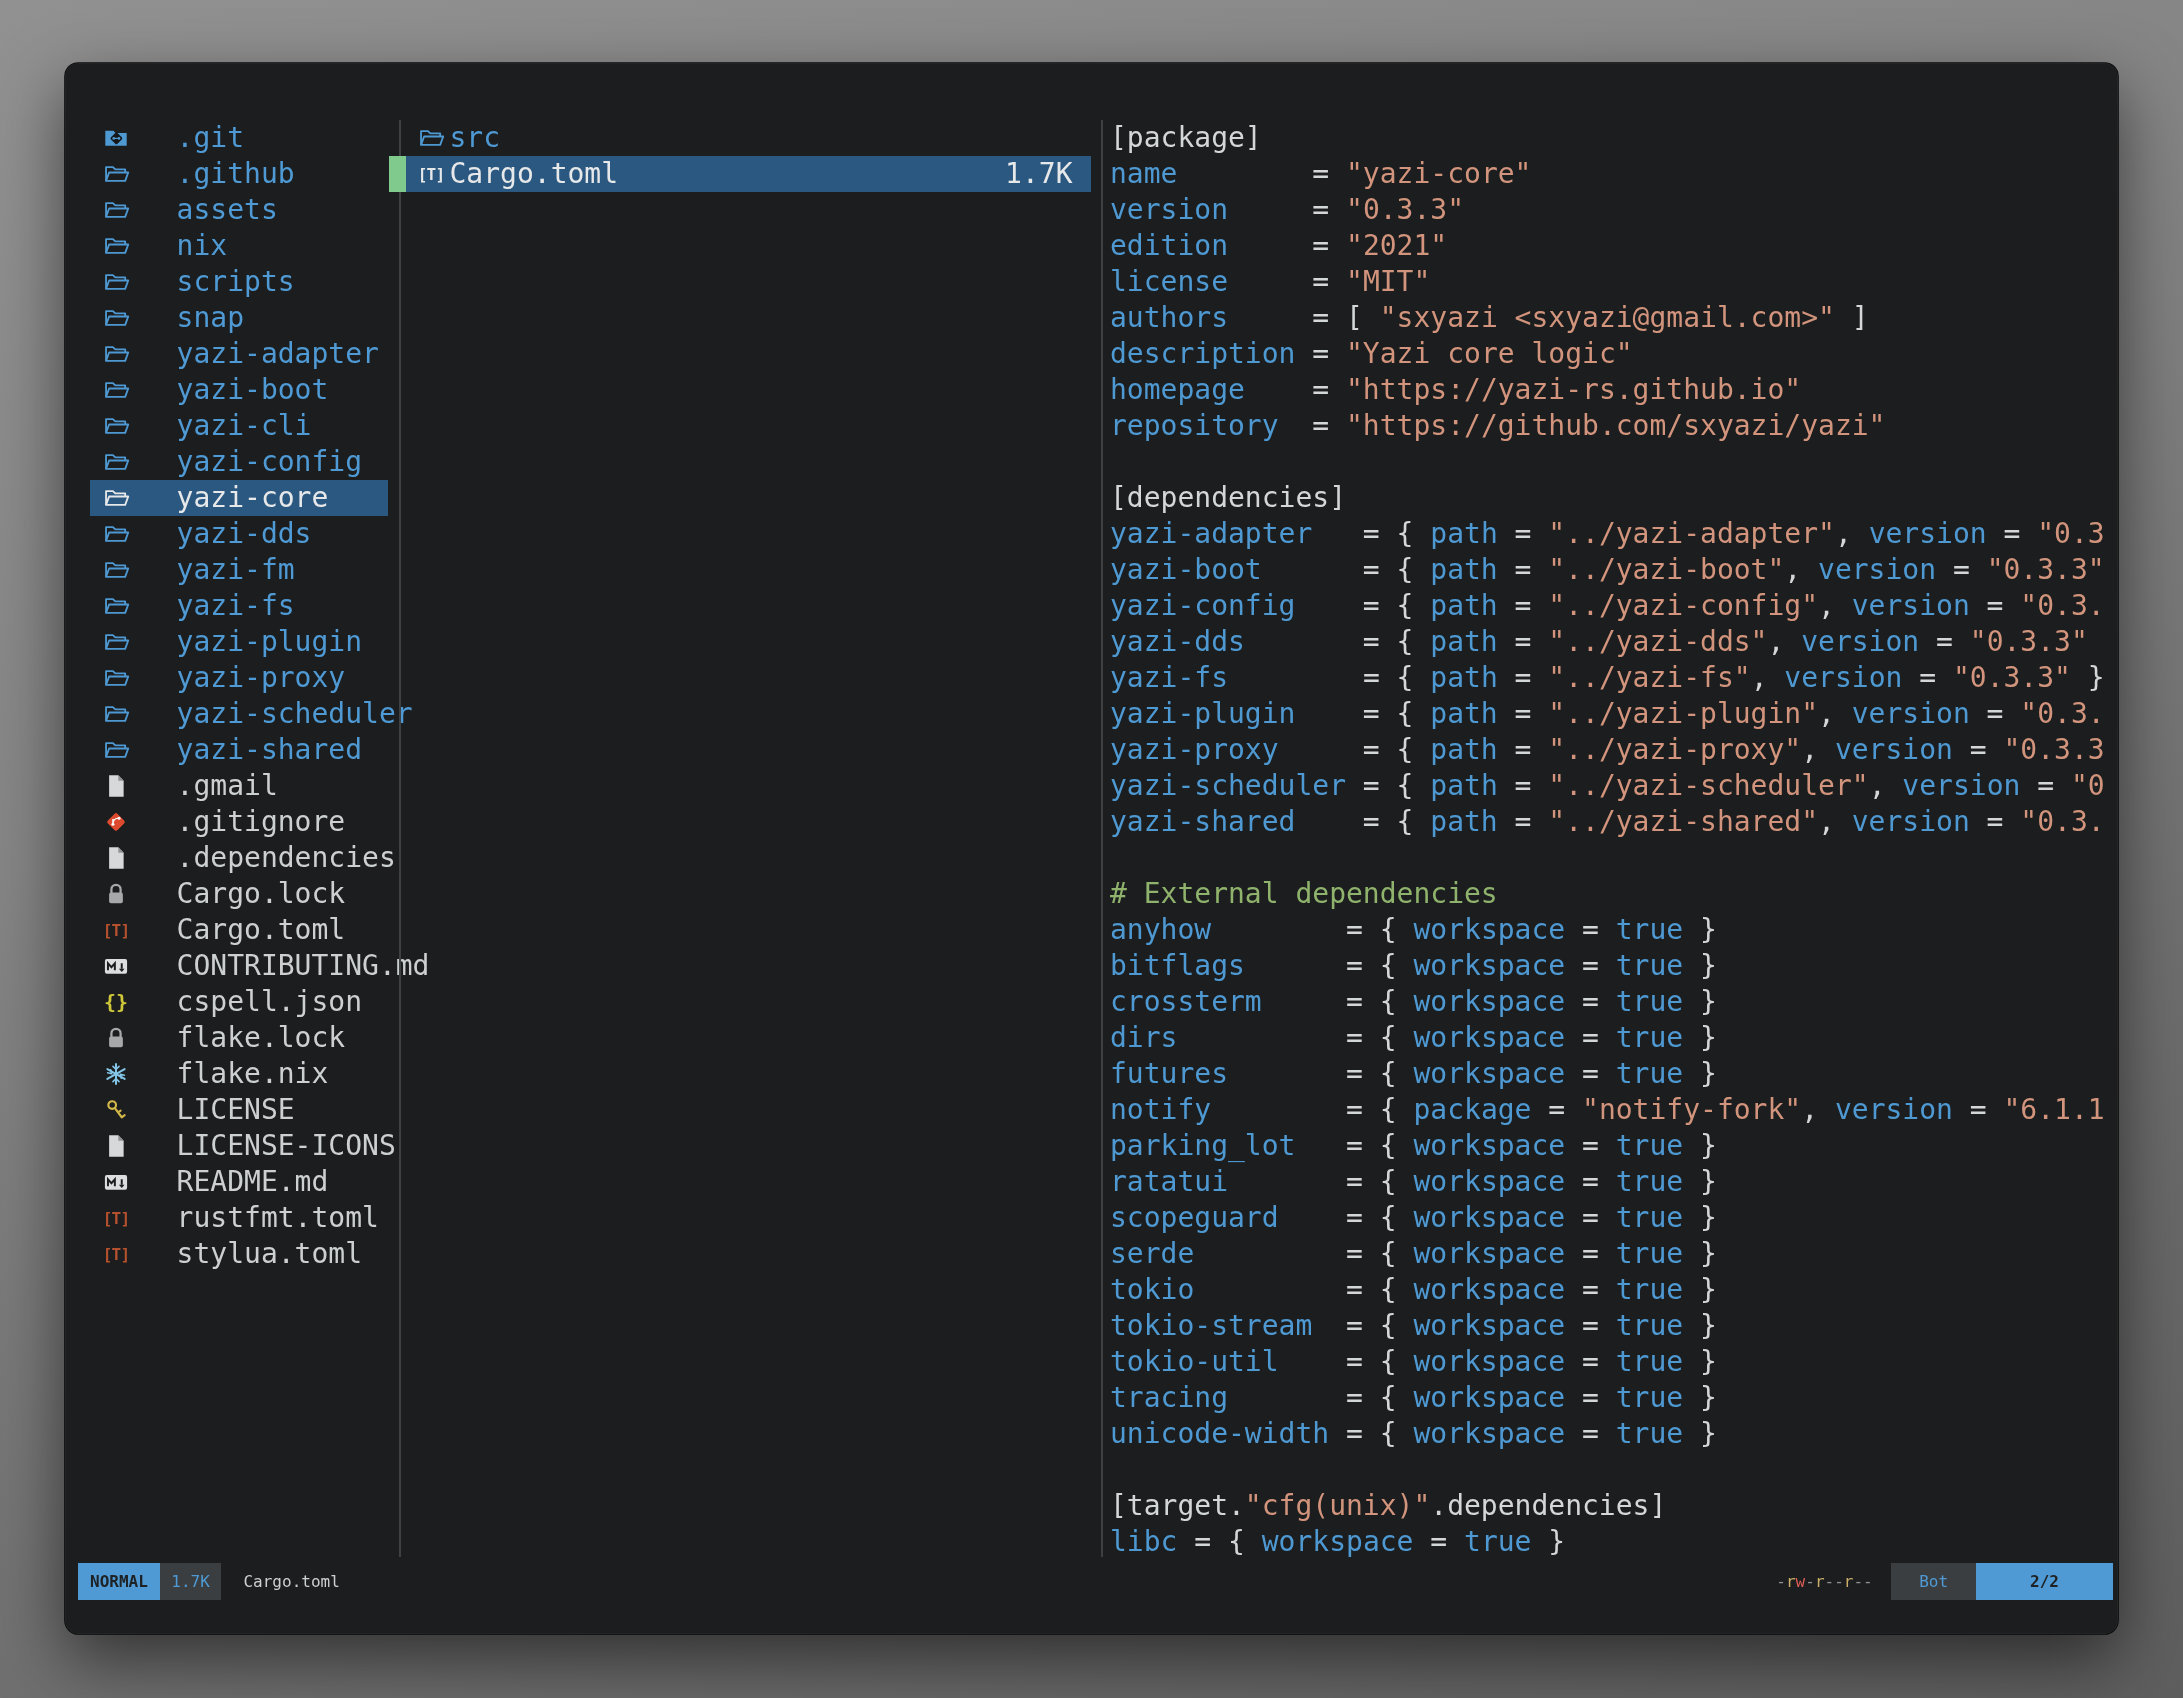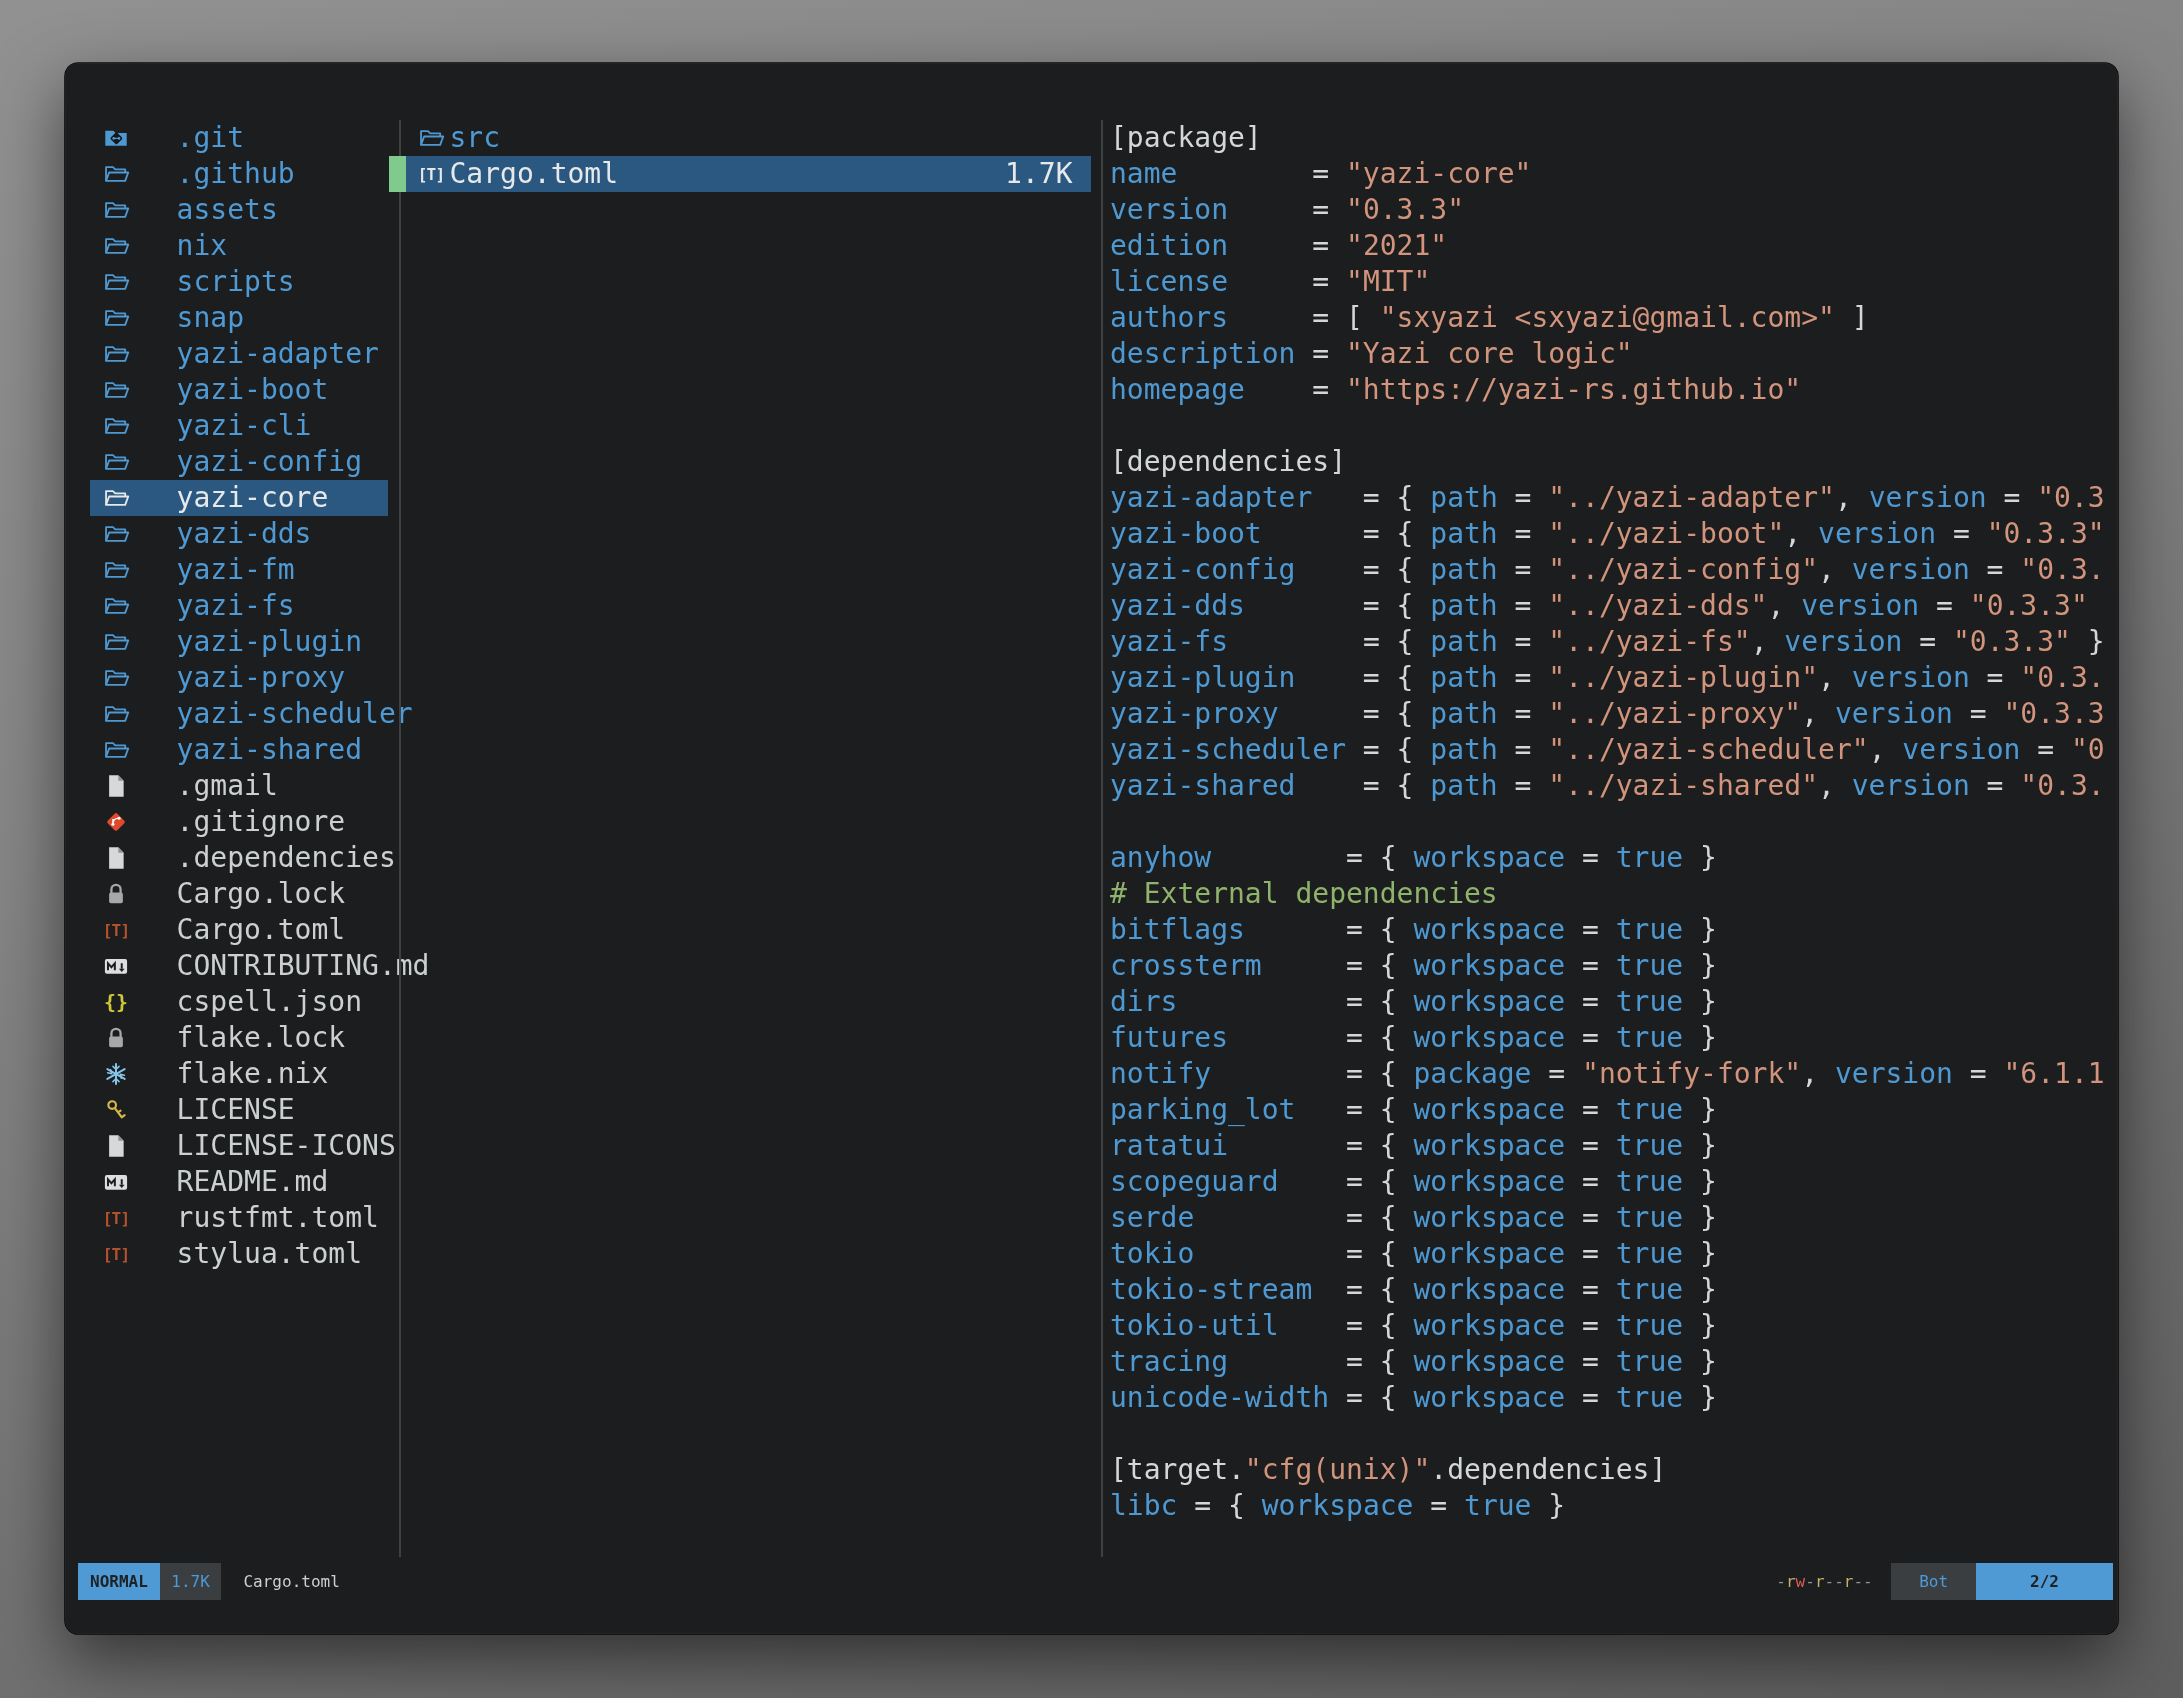--- a/index.html
+++ b/index.html
@@ -370,34 +370,35 @@
     <div class="sep sep2"></div>
     <div class="pane pane-right">
         <div class="pline"><span class="tk-h">[package]</span></div>
         <div class="pline"><span class="tk-k">name</span><span class="tk-p">        = </span><span class="tk-s">"yazi-core"</span></div>
         <div class="pline"><span class="tk-k">version</span><span class="tk-p">     = </span><span class="tk-s">"0.3.3"</span></div>
         <div class="pline"><span class="tk-k">edition</span><span class="tk-p">     = </span><span class="tk-s">"2021"</span></div>
         <div class="pline"><span class="tk-k">license</span><span class="tk-p">     = </span><span class="tk-s">"MIT"</span></div>
         <div class="pline"><span class="tk-k">authors</span><span class="tk-p">     = [ </span><span class="tk-s">"sxyazi &lt;sxyazi@gmail.com&gt;"</span><span class="tk-p"> ]</span></div>
         <div class="pline"><span class="tk-k">description</span><span class="tk-p"> = </span><span class="tk-s">"Yazi core logic"</span></div>
         <div class="pline"><span class="tk-k">homepage</span><span class="tk-p">    = </span><span class="tk-s">"https://yazi-rs.github.io"</span></div>
+        <div class="pline"><span class="tk-k">repository</span><span class="tk-p">  = </span><span class="tk-s">"https://github.com/sxyazi/yazi"</span></div>
         <div class="pline"></div>
         <div class="pline"><span class="tk-h">[dependencies]</span></div>
         <div class="pline"><span class="tk-k">yazi-adapter</span><span class="tk-p">   = { </span><span class="tk-k">path</span><span class="tk-p"> = </span><span class="tk-s">"../yazi-adapter"</span><span class="tk-p">, </span><span class="tk-k">version</span><span class="tk-p"> = </span><span class="tk-s">"0.3</span></div>
         <div class="pline"><span class="tk-k">yazi-boot</span><span class="tk-p">      = { </span><span class="tk-k">path</span><span class="tk-p"> = </span><span class="tk-s">"../yazi-boot"</span><span class="tk-p">, </span><span class="tk-k">version</span><span class="tk-p"> = </span><span class="tk-s">"0.3.3"</span></div>
         <div class="pline"><span class="tk-k">yazi-config</span><span class="tk-p">    = { </span><span class="tk-k">path</span><span class="tk-p"> = </span><span class="tk-s">"../yazi-config"</span><span class="tk-p">, </span><span class="tk-k">version</span><span class="tk-p"> = </span><span class="tk-s">"0.3.</span></div>
         <div class="pline"><span class="tk-k">yazi-dds</span><span class="tk-p">       = { </span><span class="tk-k">path</span><span class="tk-p"> = </span><span class="tk-s">"../yazi-dds"</span><span class="tk-p">, </span><span class="tk-k">version</span><span class="tk-p"> = </span><span class="tk-s">"0.3.3"</span></div>
         <div class="pline"><span class="tk-k">yazi-fs</span><span class="tk-p">        = { </span><span class="tk-k">path</span><span class="tk-p"> = </span><span class="tk-s">"../yazi-fs"</span><span class="tk-p">, </span><span class="tk-k">version</span><span class="tk-p"> = </span><span class="tk-s">"0.3.3"</span><span class="tk-p"> }</span></div>
         <div class="pline"><span class="tk-k">yazi-plugin</span><span class="tk-p">    = { </span><span class="tk-k">path</span><span class="tk-p"> = </span><span class="tk-s">"../yazi-plugin"</span><span class="tk-p">, </span><span class="tk-k">version</span><span class="tk-p"> = </span><span class="tk-s">"0.3.</span></div>
         <div class="pline"><span class="tk-k">yazi-proxy</span><span class="tk-p">     = { </span><span class="tk-k">path</span><span class="tk-p"> = </span><span class="tk-s">"../yazi-proxy"</span><span class="tk-p">, </span><span class="tk-k">version</span><span class="tk-p"> = </span><span class="tk-s">"0.3.3</span></div>
         <div class="pline"><span class="tk-k">yazi-scheduler</span><span class="tk-p"> = { </span><span class="tk-k">path</span><span class="tk-p"> = </span><span class="tk-s">"../yazi-scheduler"</span><span class="tk-p">, </span><span class="tk-k">version</span><span class="tk-p"> = </span><span class="tk-s">"0</span></div>
         <div class="pline"><span class="tk-k">yazi-shared</span><span class="tk-p">    = { </span><span class="tk-k">path</span><span class="tk-p"> = </span><span class="tk-s">"../yazi-shared"</span><span class="tk-p">, </span><span class="tk-k">version</span><span class="tk-p"> = </span><span class="tk-s">"0.3.</span></div>
         <div class="pline"></div>
+        <div class="pline"><span class="tk-c"># External dependencies</span></div>
         <div class="pline"><span class="tk-k">anyhow</span><span class="tk-p">        = { </span><span class="tk-k">workspace</span><span class="tk-p"> = </span><span class="tk-b">true</span><span class="tk-p"> }</span></div>
-        <div class="pline"><span class="tk-c"># External dependencies</span></div>
         <div class="pline"><span class="tk-k">bitflags</span><span class="tk-p">      = { </span><span class="tk-k">workspace</span><span class="tk-p"> = </span><span class="tk-b">true</span><span class="tk-p"> }</span></div>
         <div class="pline"><span class="tk-k">crossterm</span><span class="tk-p">     = { </span><span class="tk-k">workspace</span><span class="tk-p"> = </span><span class="tk-b">true</span><span class="tk-p"> }</span></div>
         <div class="pline"><span class="tk-k">dirs</span><span class="tk-p">          = { </span><span class="tk-k">workspace</span><span class="tk-p"> = </span><span class="tk-b">true</span><span class="tk-p"> }</span></div>
         <div class="pline"><span class="tk-k">futures</span><span class="tk-p">       = { </span><span class="tk-k">workspace</span><span class="tk-p"> = </span><span class="tk-b">true</span><span class="tk-p"> }</span></div>
         <div class="pline"><span class="tk-k">notify</span><span class="tk-p">        = { </span><span class="tk-k">package</span><span class="tk-p"> = </span><span class="tk-s">"notify-fork"</span><span class="tk-p">, </span><span class="tk-k">version</span><span class="tk-p"> = </span><span class="tk-s">"6.1.1</span></div>
         <div class="pline"><span class="tk-k">parking_lot</span><span class="tk-p">   = { </span><span class="tk-k">workspace</span><span class="tk-p"> = </span><span class="tk-b">true</span><span class="tk-p"> }</span></div>
         <div class="pline"><span class="tk-k">ratatui</span><span class="tk-p">       = { </span><span class="tk-k">workspace</span><span class="tk-p"> = </span><span class="tk-b">true</span><span class="tk-p"> }</span></div>
         <div class="pline"><span class="tk-k">scopeguard</span><span class="tk-p">    = { </span><span class="tk-k">workspace</span><span class="tk-p"> = </span><span class="tk-b">true</span><span class="tk-p"> }</span></div>
         <div class="pline"><span class="tk-k">serde</span><span class="tk-p">         = { </span><span class="tk-k">workspace</span><span class="tk-p"> = </span><span class="tk-b">true</span><span class="tk-p"> }</span></div>
         <div class="pline"><span class="tk-k">tokio</span><span class="tk-p">         = { </span><span class="tk-k">workspace</span><span class="tk-p"> = </span><span class="tk-b">true</span><span class="tk-p"> }</span></div>

